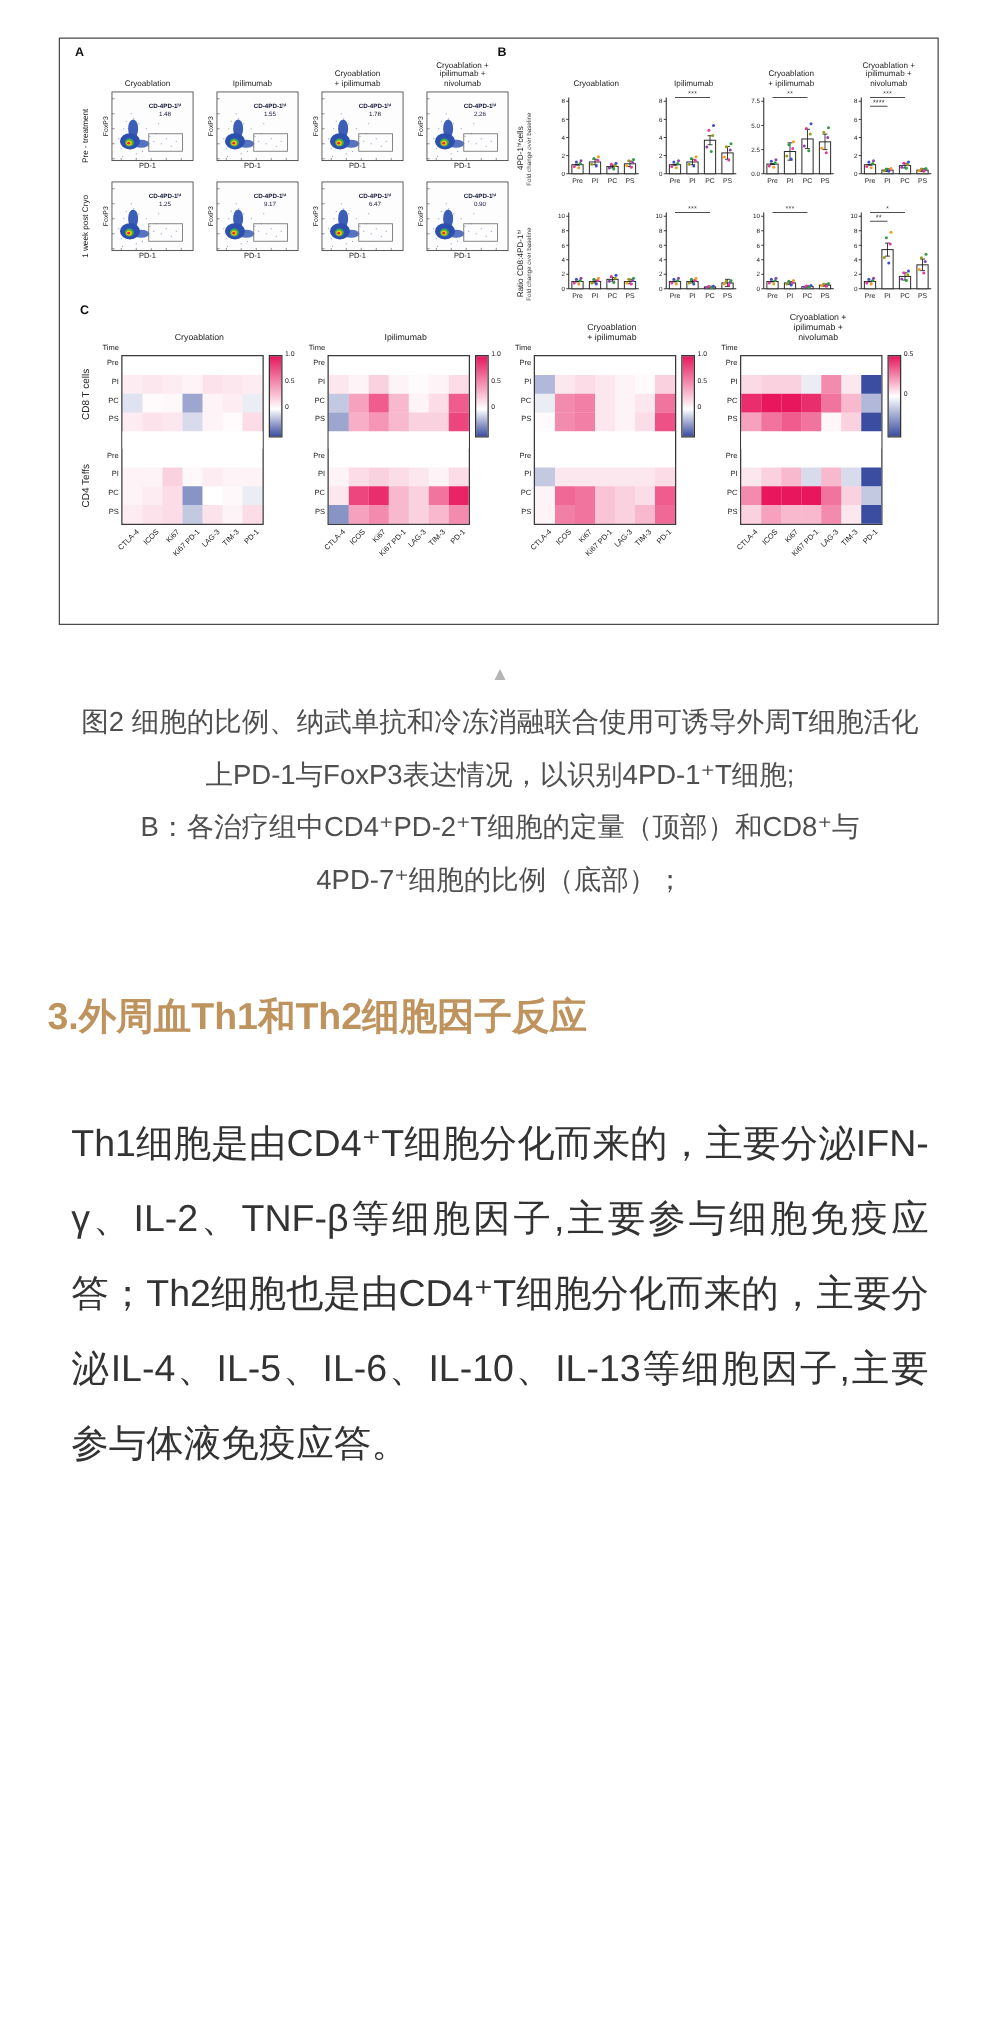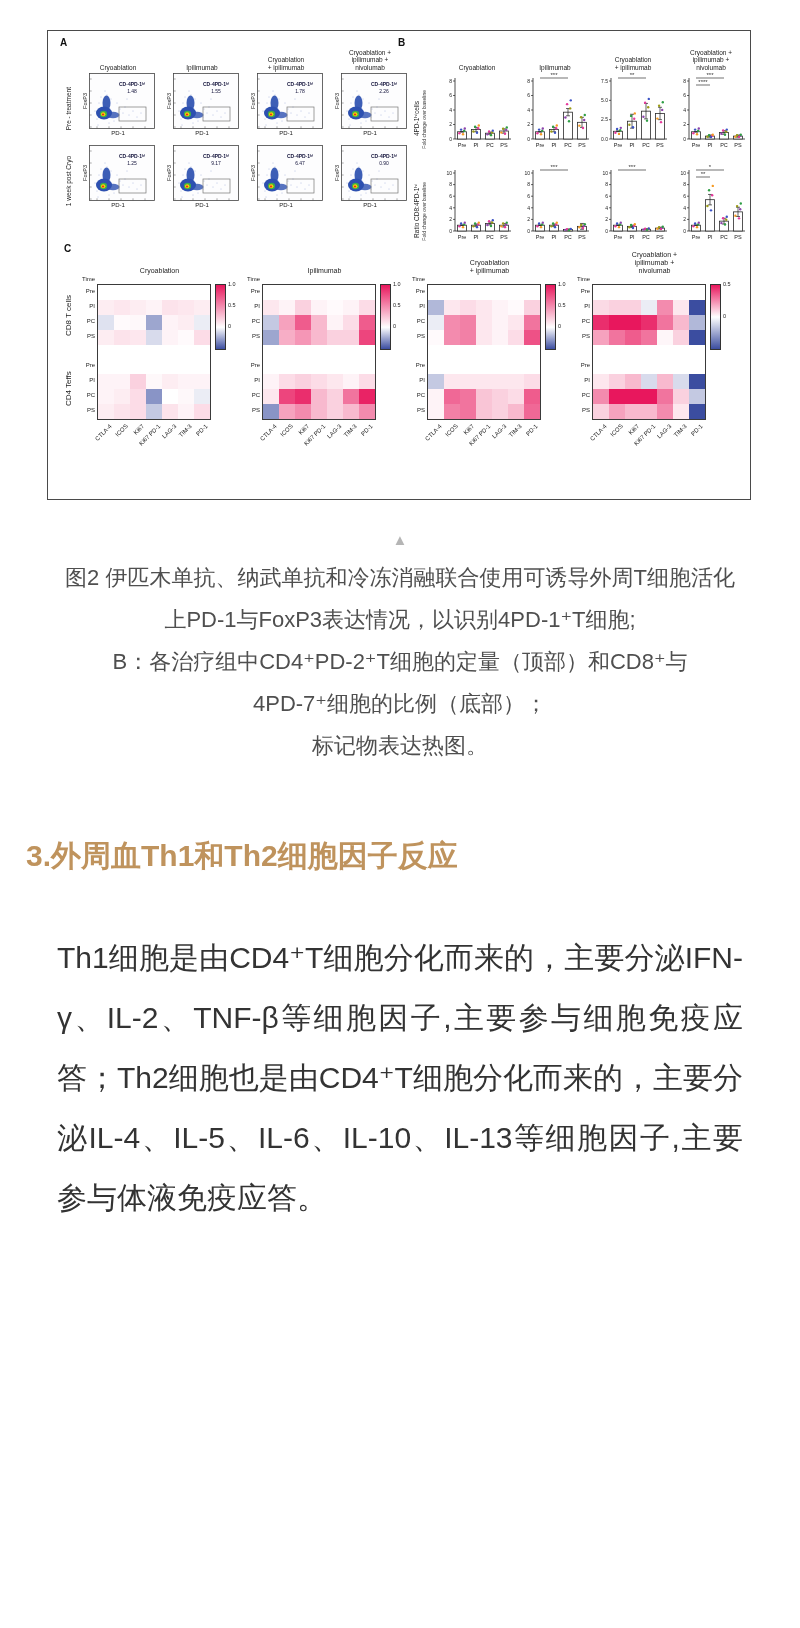--- a/index.html
+++ b/index.html
@@ -49,21 +49,21 @@
   .hm-cbar{position:absolute;left:0;top:0;width:9px;height:64px;border:1px solid #333;}
   .hm-cbarwrap b{position:absolute;left:13px;font-size:5.5px;font-weight:normal;color:#222;}
   .hm-x{display:flex;margin-left:15px;position:relative;height:34px;}
   .hm-x div{width:16px;position:relative;}
   .hm-x span{position:absolute;right:4px;top:3px;transform-origin:100% 0;transform:rotate(-45deg);
     white-space:nowrap;font-size:6px;color:#222;}
 
   
   .tri{text-align:center;color:#b5b5b5;font-size:15px;margin-top:32px;line-height:1;}
   .caption{margin-top:10px;text-align:center;color:#4f4f4f;font-size:22px;line-height:42px;}
-  .section-heading{margin:72px 26px 0;color:#bf935d;font-size:30px;font-weight:bold;line-height:1.1;}
+  .section-heading{margin:72px 38px 0;color:#bf935d;font-size:30px;font-weight:bold;line-height:1.1;}
   .bodytext{margin:26px 57px 0;color:#333;font-size:30px;line-height:60px;text-align:justify;}
   .bodytext.second{margin-top:56px;}
   svg{display:block;}
 </style>
 </head>
 <body>
 
 <div class="page">
 
   <div class="figure-box">
@@ -1454,24 +1454,23 @@
               </div>
             </div>
           </div>
         </div>
       </div>
   </div>
 
   <div class="tri">▲</div>
 
   <div class="caption">
-    <div>图2 伊匹木单抗、纳武单抗和冷冻消融联合使用可诱导外周T细胞活化</div>
+    <div>图2 细胞的比例、纳武单抗和冷冻消融联合使用可诱导外周T细胞活化</div>
     <div>上PD-1与FoxP3表达情况，以识别4PD-1⁺T细胞;</div>
     <div>B：各治疗组中CD4⁺PD-2⁺T细胞的定量（顶部）和CD8⁺与</div>
     <div>4PD-7⁺细胞的比例（底部）；</div>
-    <div>标记物表达热图。</div>
   </div>
 
   <h2 class="section-heading">3.外周血Th1和Th2细胞因子反应</h2>
 
   <p class="bodytext second">Th1细胞是由CD4⁺T细胞分化而来的，主要分泌IFN-γ、IL-2、TNF-β等细胞因子,主要参与细胞免疫应答；Th2细胞也是由CD4⁺T细胞分化而来的，主要分泌IL-4、IL-5、IL-6、IL-10、IL-13等细胞因子,主要参与体液免疫应答。</p>
 
 </div>
 
 </body></html>

